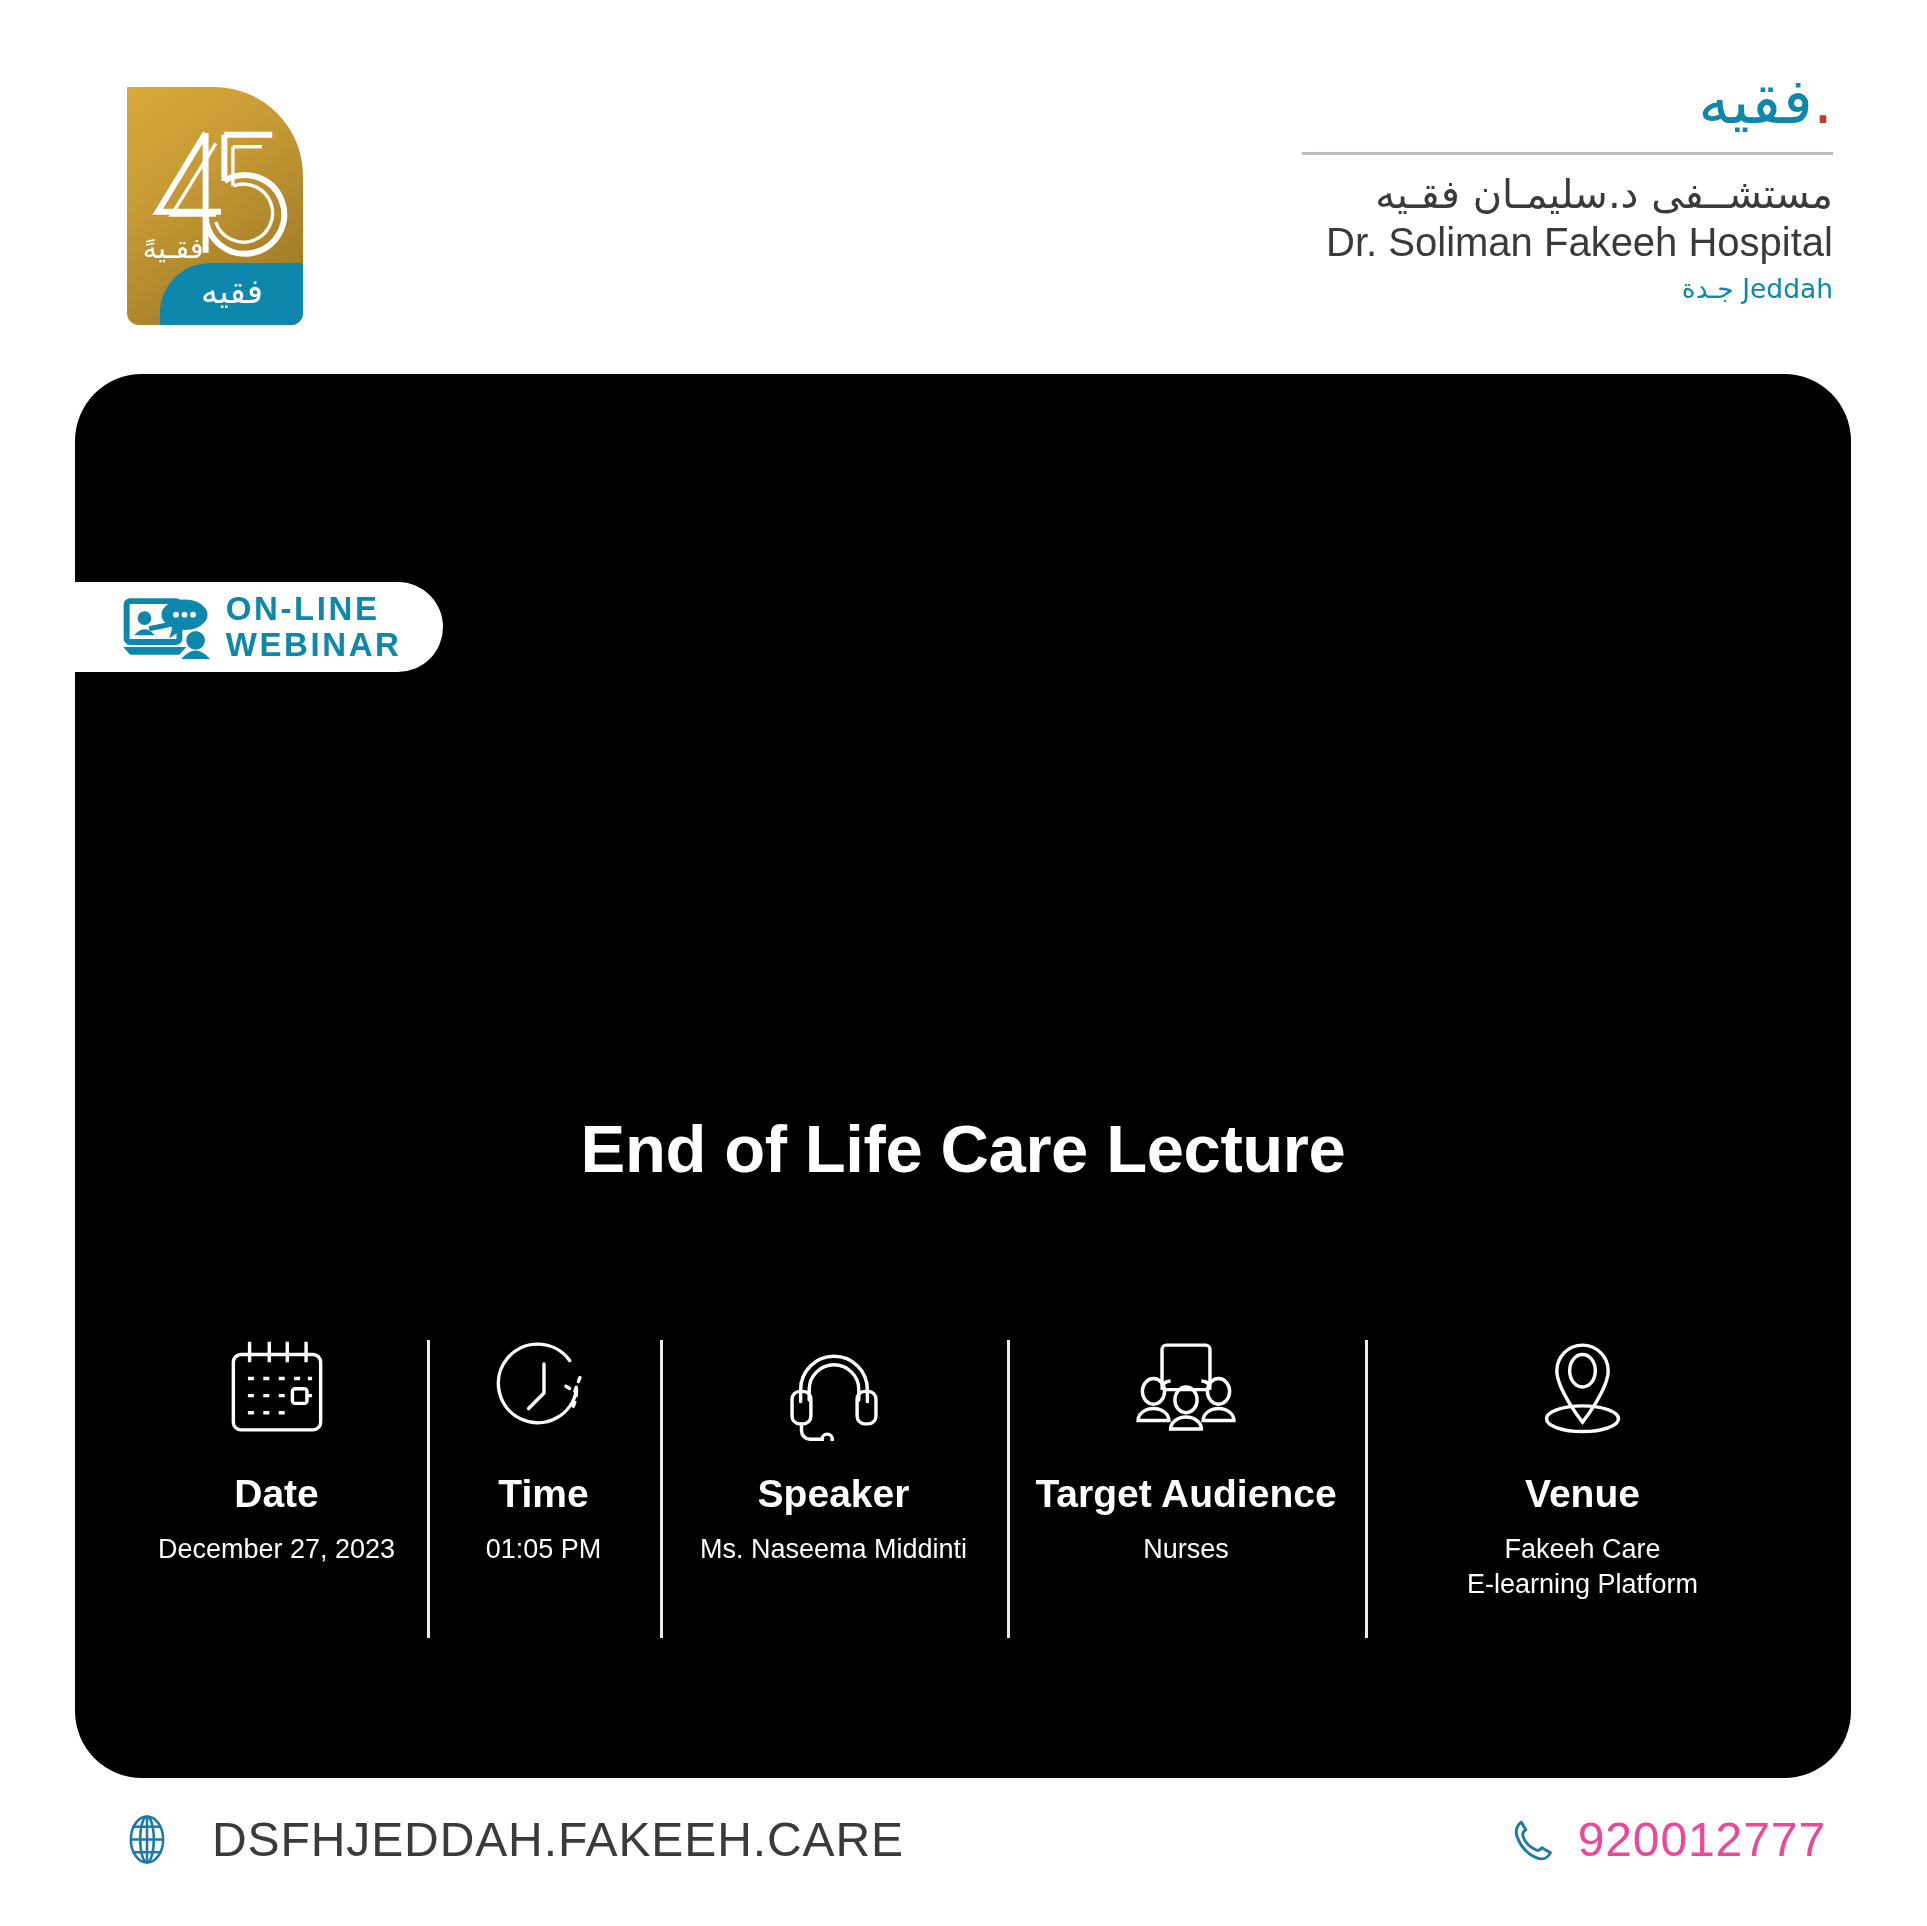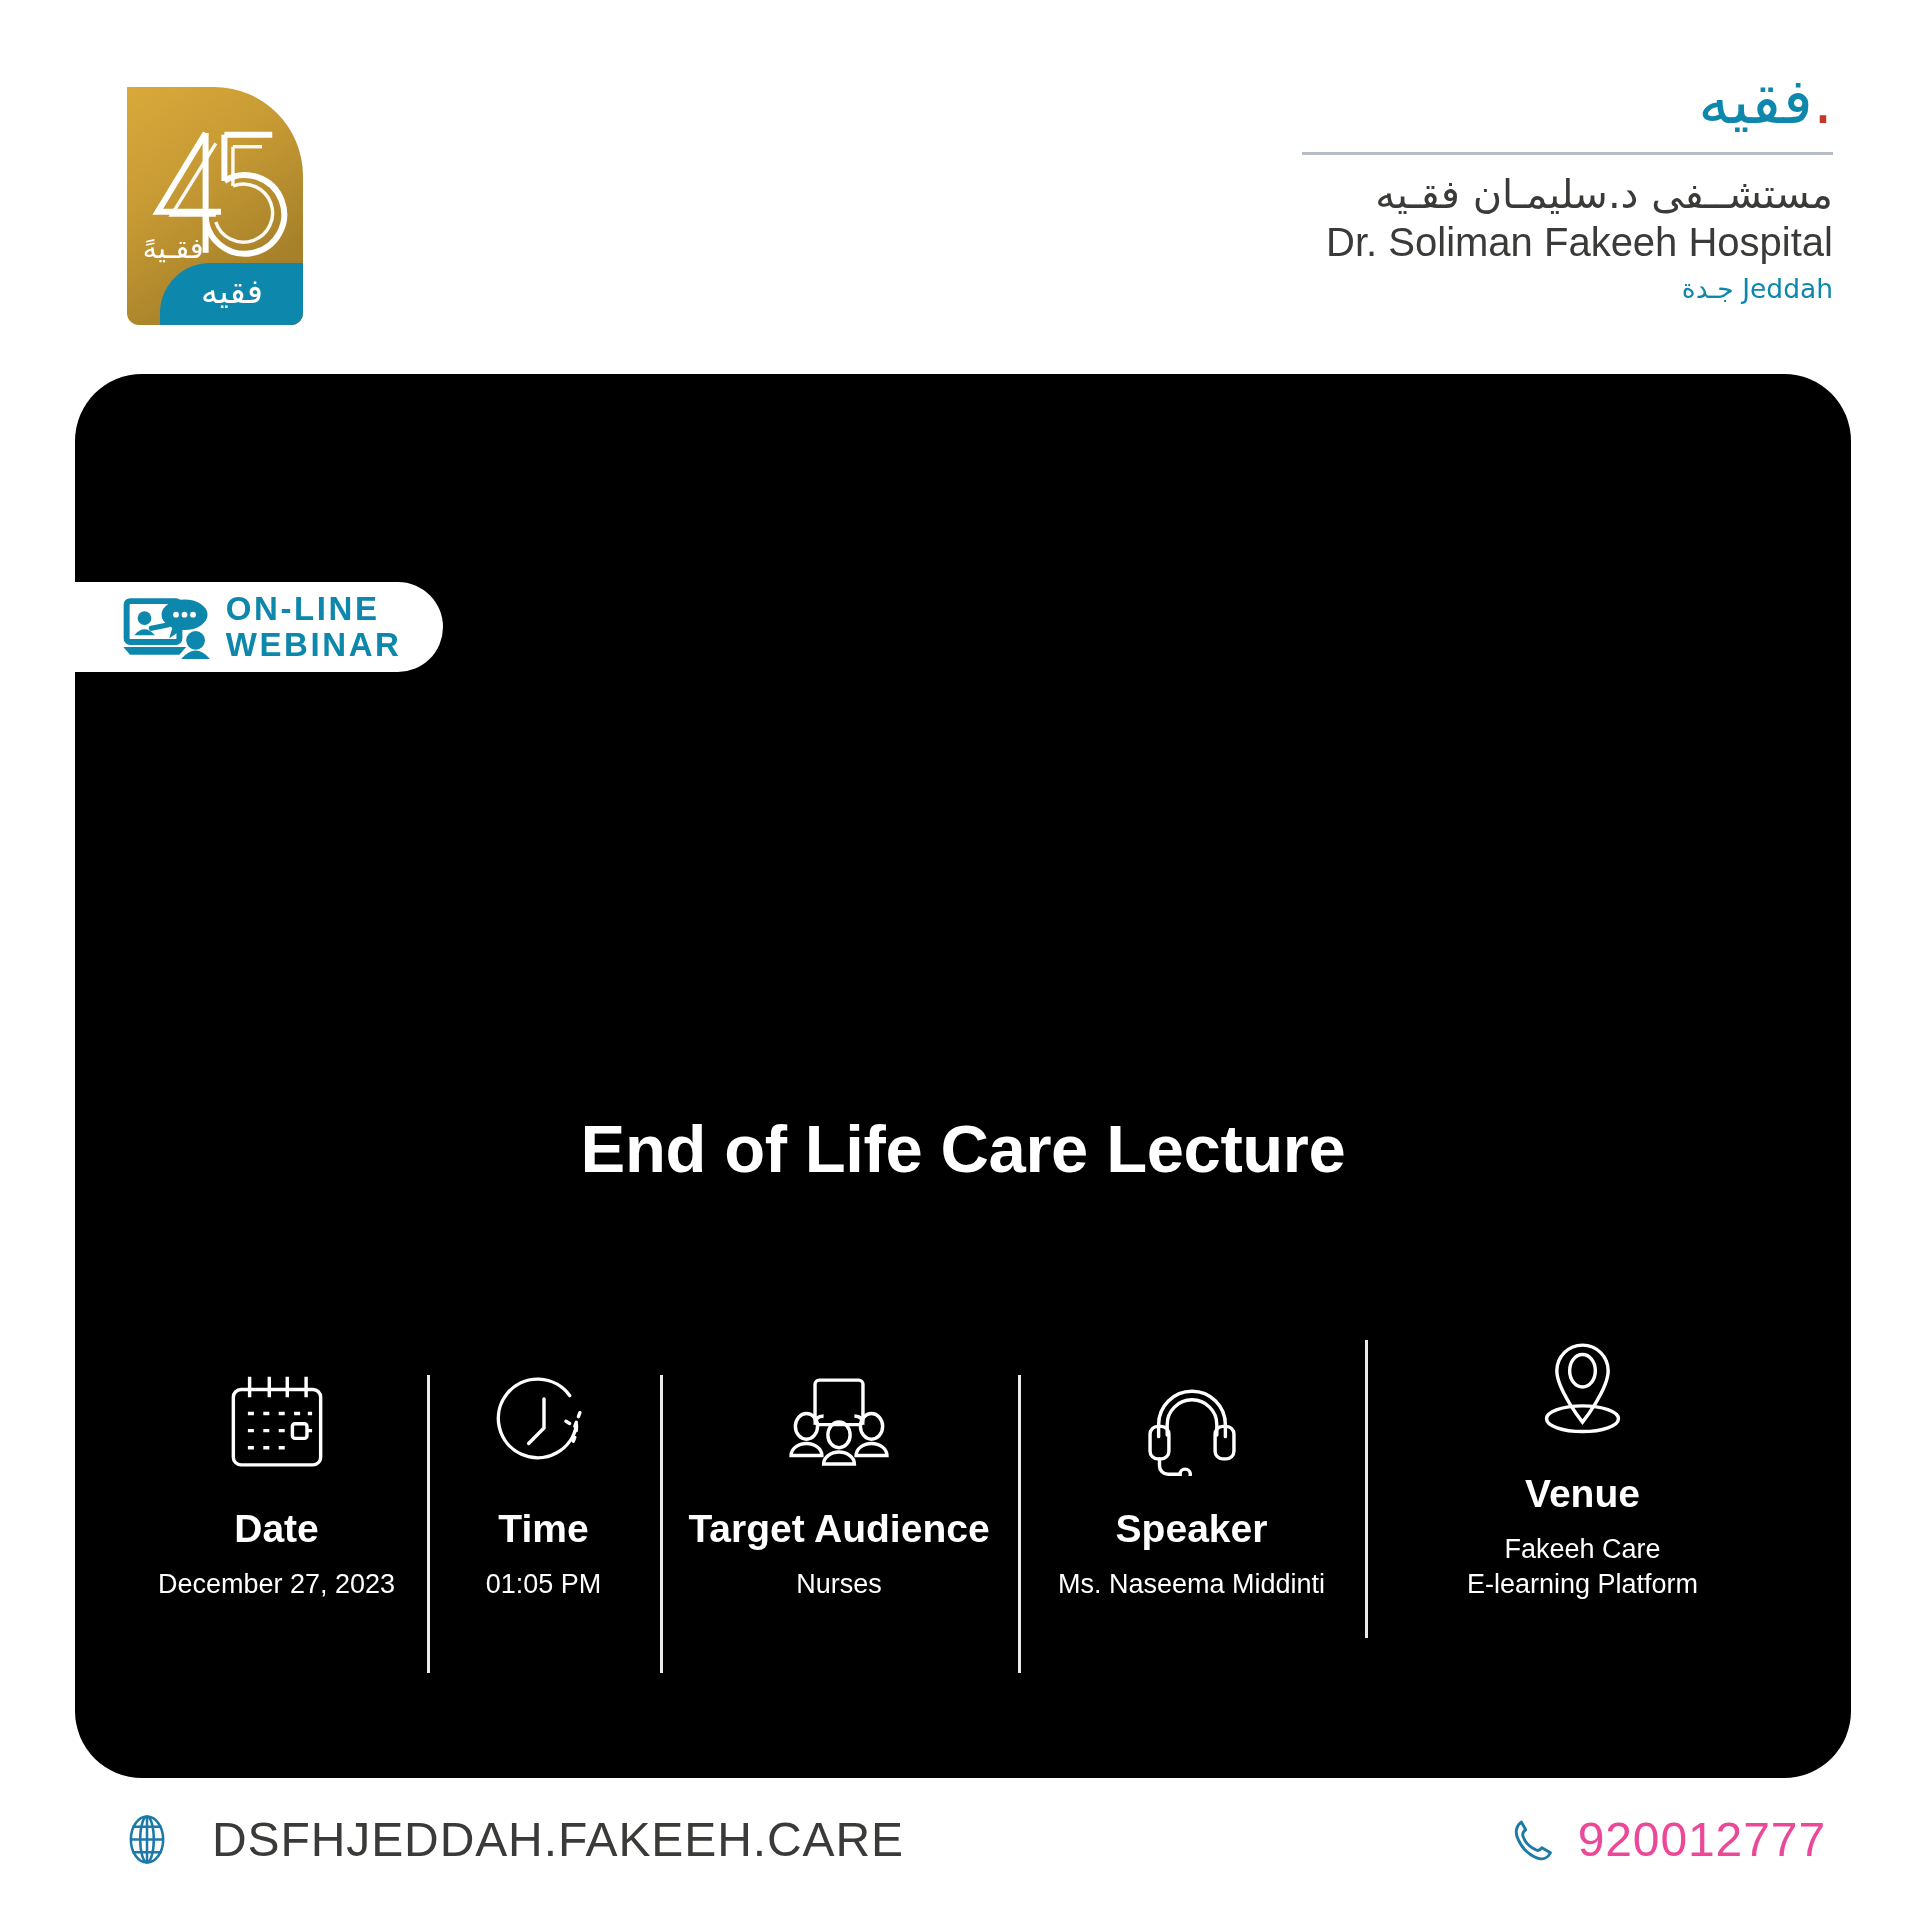--- a/index.html
+++ b/index.html
@@ -158,21 +158,21 @@
     letter-spacing: -0.4px;
   }
 
   
   .info-row {
     position: absolute;
     left: 51px;
     top: 966px;
     width: 1674px;
     display: flex;
-    align-items: flex-end;
+    align-items: flex-start;
   }
   .info-col {
     position: relative;
     display: flex;
     flex-direction: column;
     align-items: center;
     padding: 0 8.6px;
     box-sizing: border-box;
   }
   .info-col + .info-col::before {
@@ -337,56 +337,56 @@
             <path d="M104 44 l-6 16 -14 -8" stroke-dasharray="5 7"></path>
             <path d="M100 60 A42 42 0 0 1 96 78" stroke-dasharray="5 8"></path>
             <path d="M62 28 v34 l-18 18"></path>
           </g>
         </svg>
       </div>
       <div class="info-label">Time</div>
       <div class="info-value">01:05 PM</div>
     </div>
 
+    <div class="info-col col-spk">
+      <div class="info-icon">
+        <svg width="108" height="101" viewBox="0 0 126 118">
+          <g fill="none" stroke="#ffffff" stroke-width="4" stroke-linecap="round">
+            <path d="M24 72 V58 a39 39 0 0 1 78 0 v14"></path>
+            <path d="M34 70 V58 a29 29 0 0 1 58 0 v12"></path>
+            <rect x="14" y="60" width="22" height="38" rx="9"></rect>
+            <rect x="90" y="60" width="22" height="38" rx="9"></rect>
+            <path d="M25 98 v8 a10 10 0 0 0 10 10 h14"></path>
+            <circle cx="55" cy="116" r="6"></circle>
+          </g>
+        </svg>
+      </div>
+      <div class="info-label">Speaker</div>
+      <div class="info-value">Ms. Naseema Middinti</div>
+    </div>
+
     <div class="info-col col-aud">
       <div class="info-icon">
         <svg width="120" height="101" viewBox="0 0 140 118">
           <g fill="none" stroke="#ffffff" stroke-width="4">
             <rect x="42" y="6" width="56" height="52" rx="5"></rect>
             <ellipse cx="32" cy="60" rx="13" ry="15"></ellipse>
             <path d="M14 94 a18 14 0 0 1 36 0 z"></path>
             <ellipse cx="108" cy="60" rx="13" ry="15"></ellipse>
             <path d="M90 94 a18 14 0 0 1 36 0 z"></path>
             <ellipse cx="70" cy="70" rx="13" ry="15"></ellipse>
             <path d="M52 104 a18 14 0 0 1 36 0 z"></path>
             <path d="M42 58 q0 -10 10 -10 M98 58 q0 -10 -10 -10"></path>
           </g>
         </svg>
       </div>
       <div class="info-label">Target Audience</div>
       <div class="info-value">Nurses</div>
     </div>
 
-    <div class="info-col col-spk">
-      <div class="info-icon">
-        <svg width="108" height="101" viewBox="0 0 126 118">
-          <g fill="none" stroke="#ffffff" stroke-width="4" stroke-linecap="round">
-            <path d="M24 72 V58 a39 39 0 0 1 78 0 v14"></path>
-            <path d="M34 70 V58 a29 29 0 0 1 58 0 v12"></path>
-            <rect x="14" y="60" width="22" height="38" rx="9"></rect>
-            <rect x="90" y="60" width="22" height="38" rx="9"></rect>
-            <path d="M25 98 v8 a10 10 0 0 0 10 10 h14"></path>
-            <circle cx="55" cy="116" r="6"></circle>
-          </g>
-        </svg>
-      </div>
-      <div class="info-label">Speaker</div>
-      <div class="info-value">Ms. Naseema Middinti</div>
-    </div>
-
     <div class="info-col col-venue">
       <div class="info-icon">
         <svg width="103" height="101" viewBox="0 0 120 118">
           <g fill="none" stroke="#ffffff" stroke-width="4">
             <path d="M60 6 a30 30 0 0 1 30 30 c0 22 -30 60 -30 60 S30 58 30 36 A30 30 0 0 1 60 6 z"></path>
             <ellipse cx="60" cy="36" rx="15" ry="19"></ellipse>
             <ellipse cx="60" cy="92" rx="42" ry="15"></ellipse>
           </g>
         </svg>
       </div>

